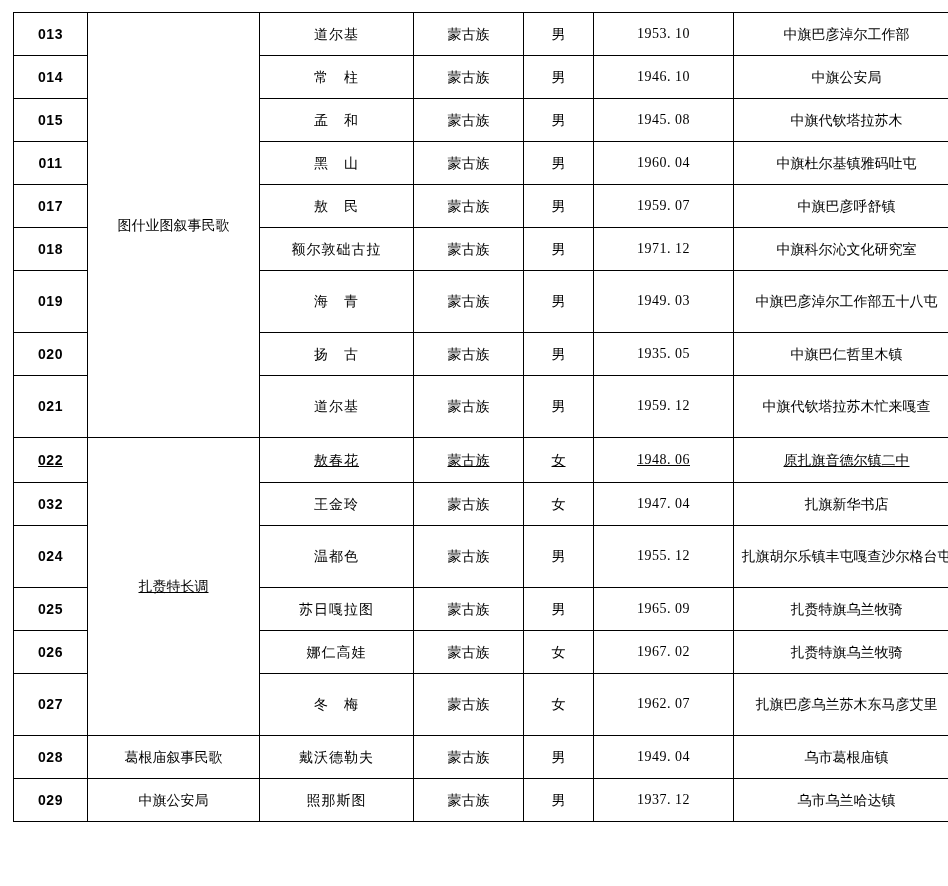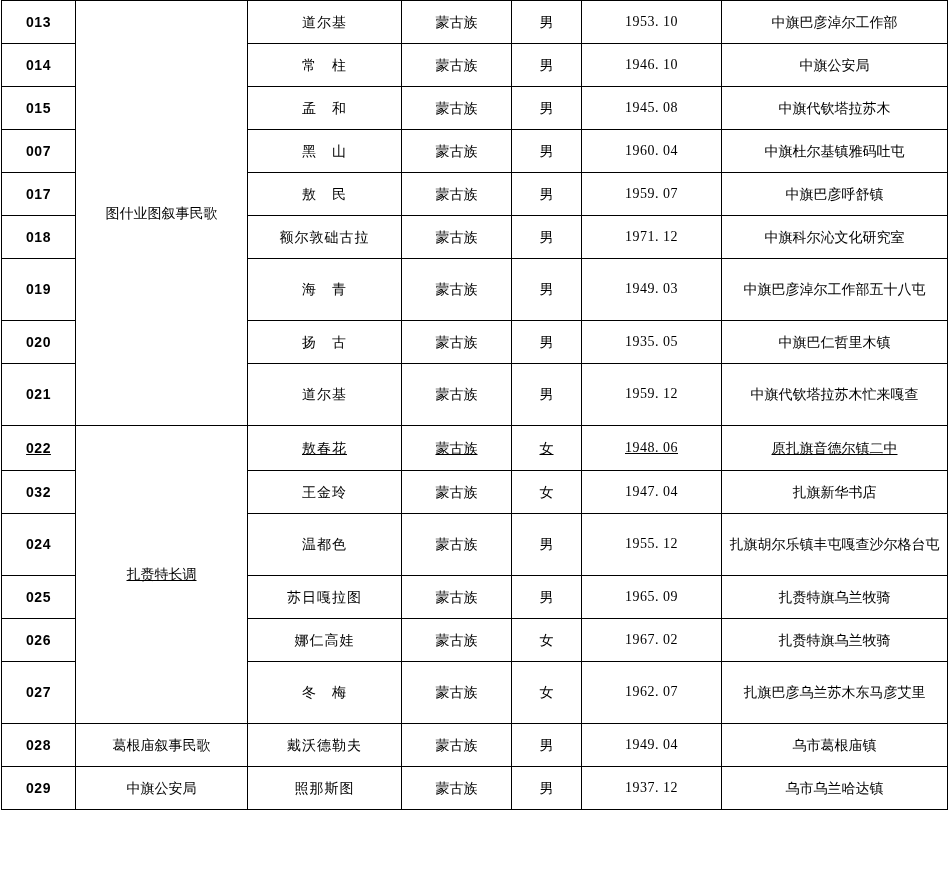--- a/index.html
+++ b/index.html
@@ -11,21 +11,21 @@
     width: 948px;
     height: 886px;
     font-family: "Liberation Sans", "DejaVu Sans", sans-serif;
     color: #000000;
     overflow: hidden;
   }
   .sheet {
     width: 948px;
     height: 886px;
     box-sizing: border-box;
-    padding: 0;
+    padding: 12px;
   }
   table.data-table {
     border-collapse: collapse;
     table-layout: fixed;
     width: 946px;
     margin: 0 1px;
   }
   table.data-table td {
     border: 1px solid #000000;
     text-align: center;
@@ -110,21 +110,21 @@
       </tr>
       <tr class="r-h1">
         <td class="no">015</td>
         <td class="name">孟　和</td>
         <td class="eth">蒙古族</td>
         <td class="sex">男</td>
         <td class="date">1945. 08</td>
         <td class="addr">中旗代钦塔拉苏木</td>
       </tr>
       <tr class="r-h1">
-        <td class="no">007</td>
+        <td class="no">011</td>
         <td class="name">黑　山</td>
         <td class="eth">蒙古族</td>
         <td class="sex">男</td>
         <td class="date">1960. 04</td>
         <td class="addr">中旗杜尔基镇雅码吐屯</td>
       </tr>
       <tr class="r-h1">
         <td class="no">017</td>
         <td class="name">敖　民</td>
         <td class="eth">蒙古族</td>

